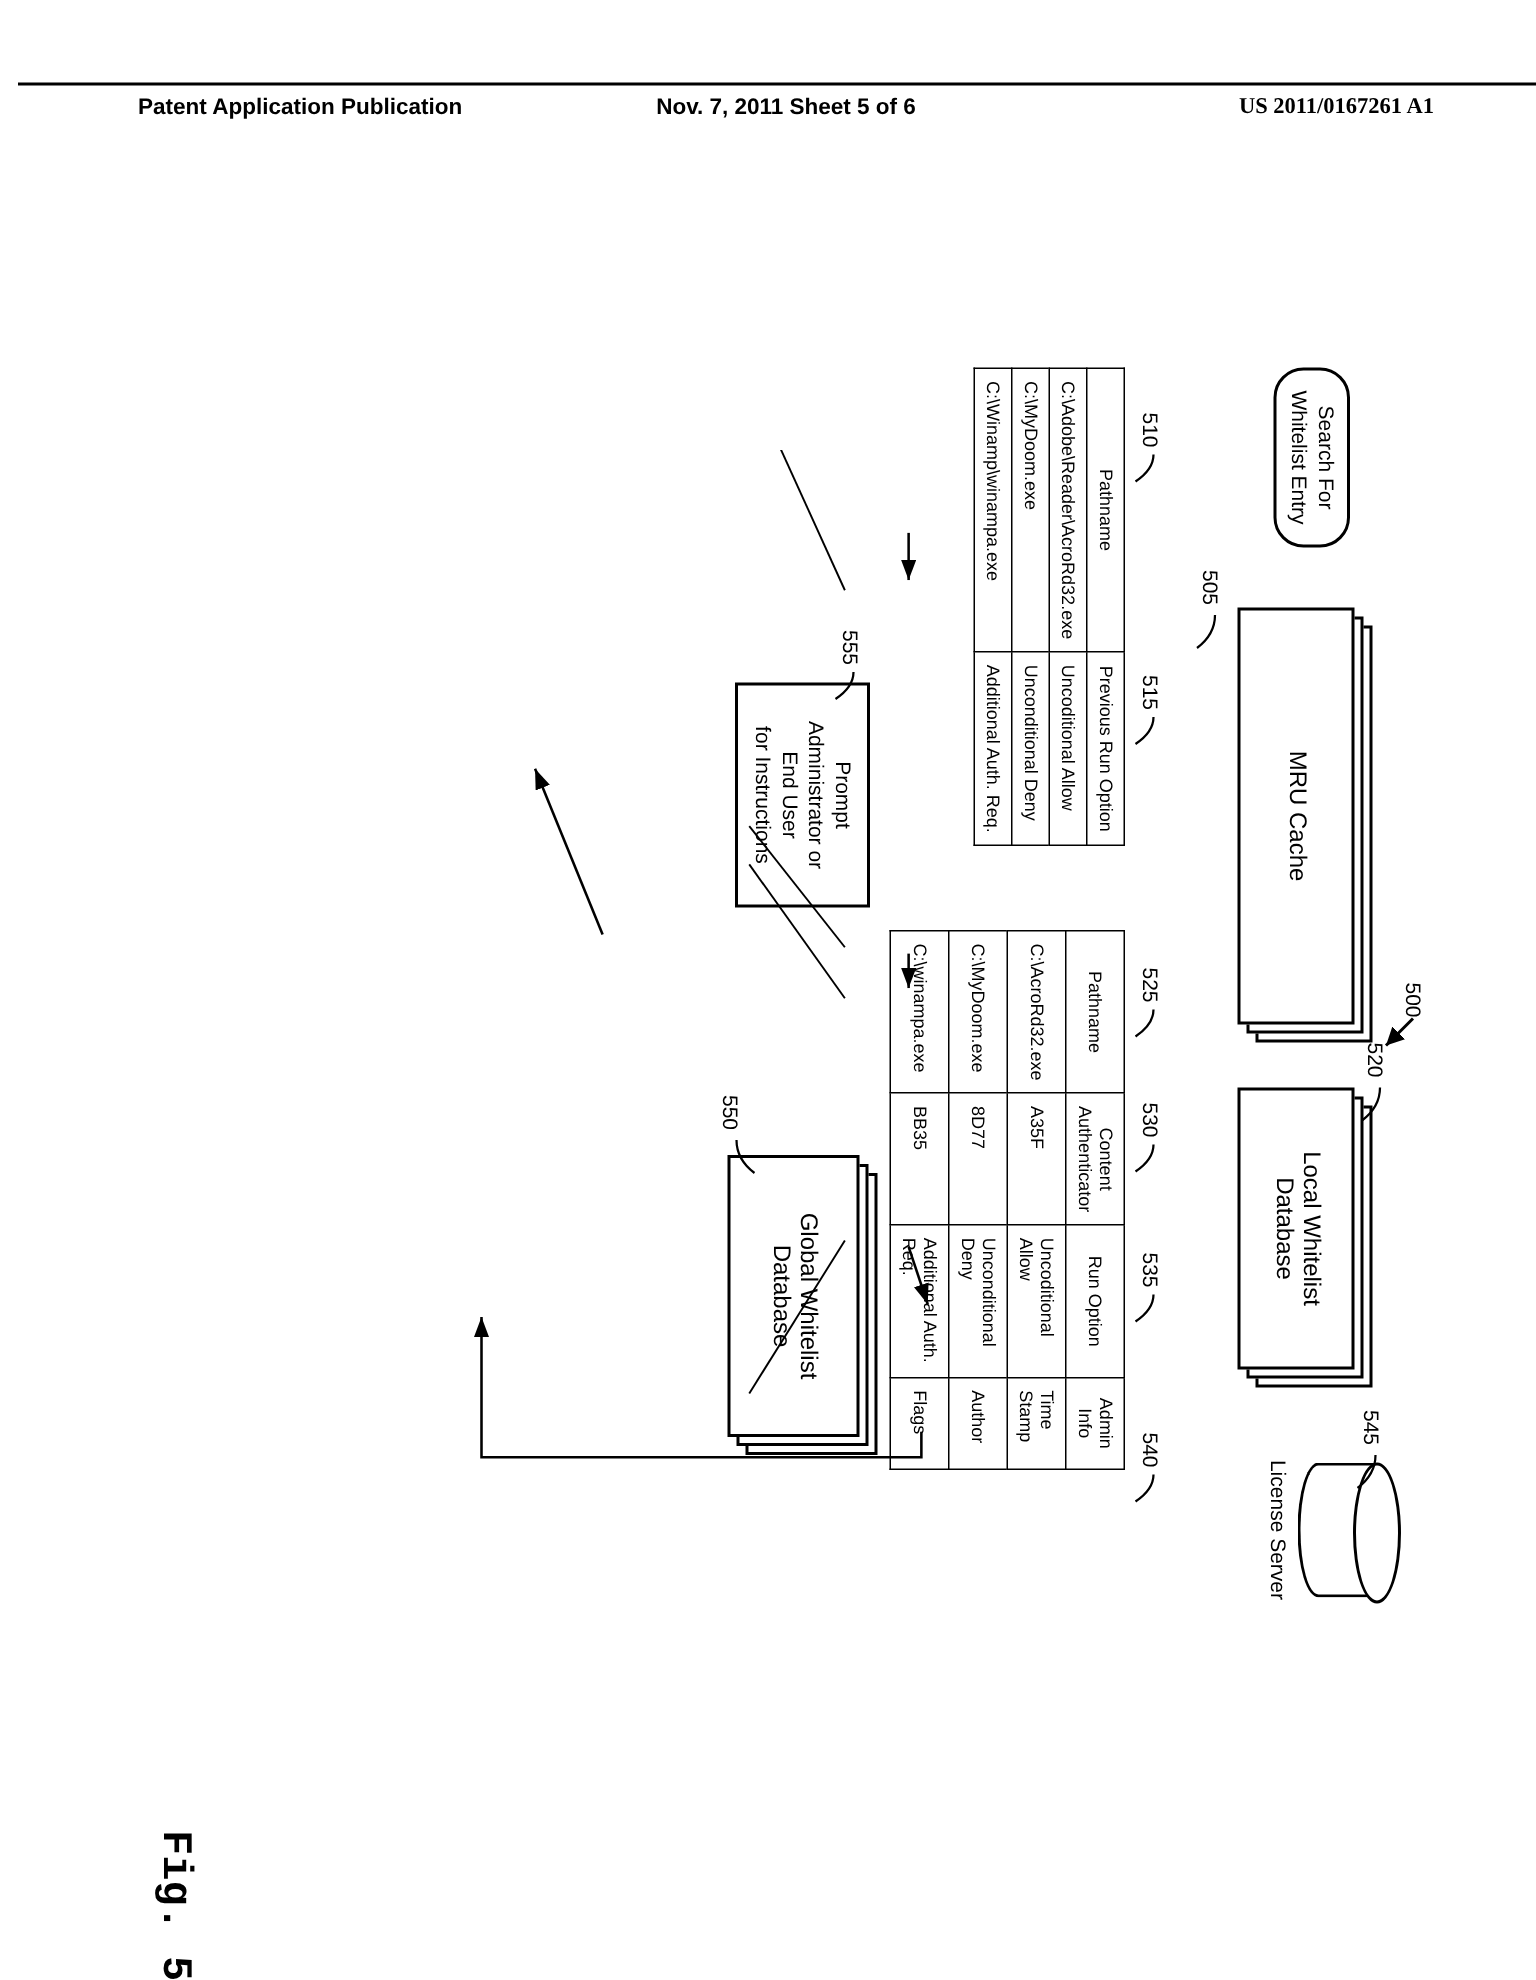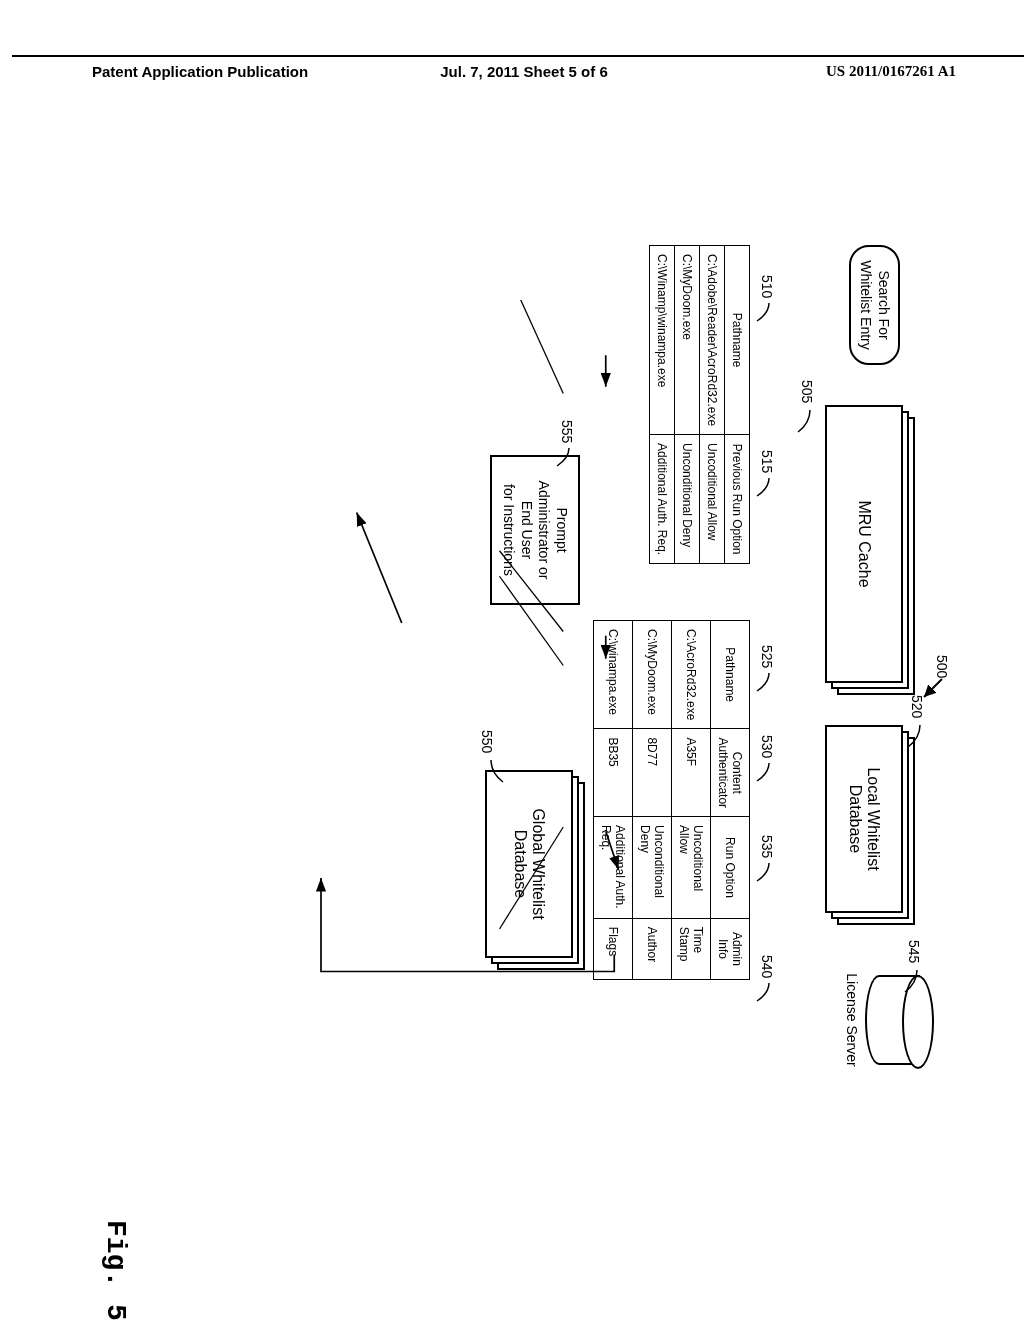--- a/index.html
+++ b/index.html
@@ -123,21 +123,21 @@
     font-weight: bold;
     transform: rotate(90deg);
     transform-origin: left bottom;
   }
 </style>
 </head>
 <body>
 
 <div class="page-header">
   <span class="left">Patent Application Publication</span>
-  <span class="center">Jul. 7, 2011  Sheet 5 of 6</span>
+  <span class="center">Nov. 7, 2011  Sheet 5 of 6</span>
   <span class="right">US 2011/0167261 A1</span>
 </div>
 
 <div class="diagram">
 
   <div class="el rounded-box" style="left:-55px; top:30px; width:120px;">
     <span style="white-space:pre-line;">Search For
 Whitelist Entry</span>
   </div>
 

